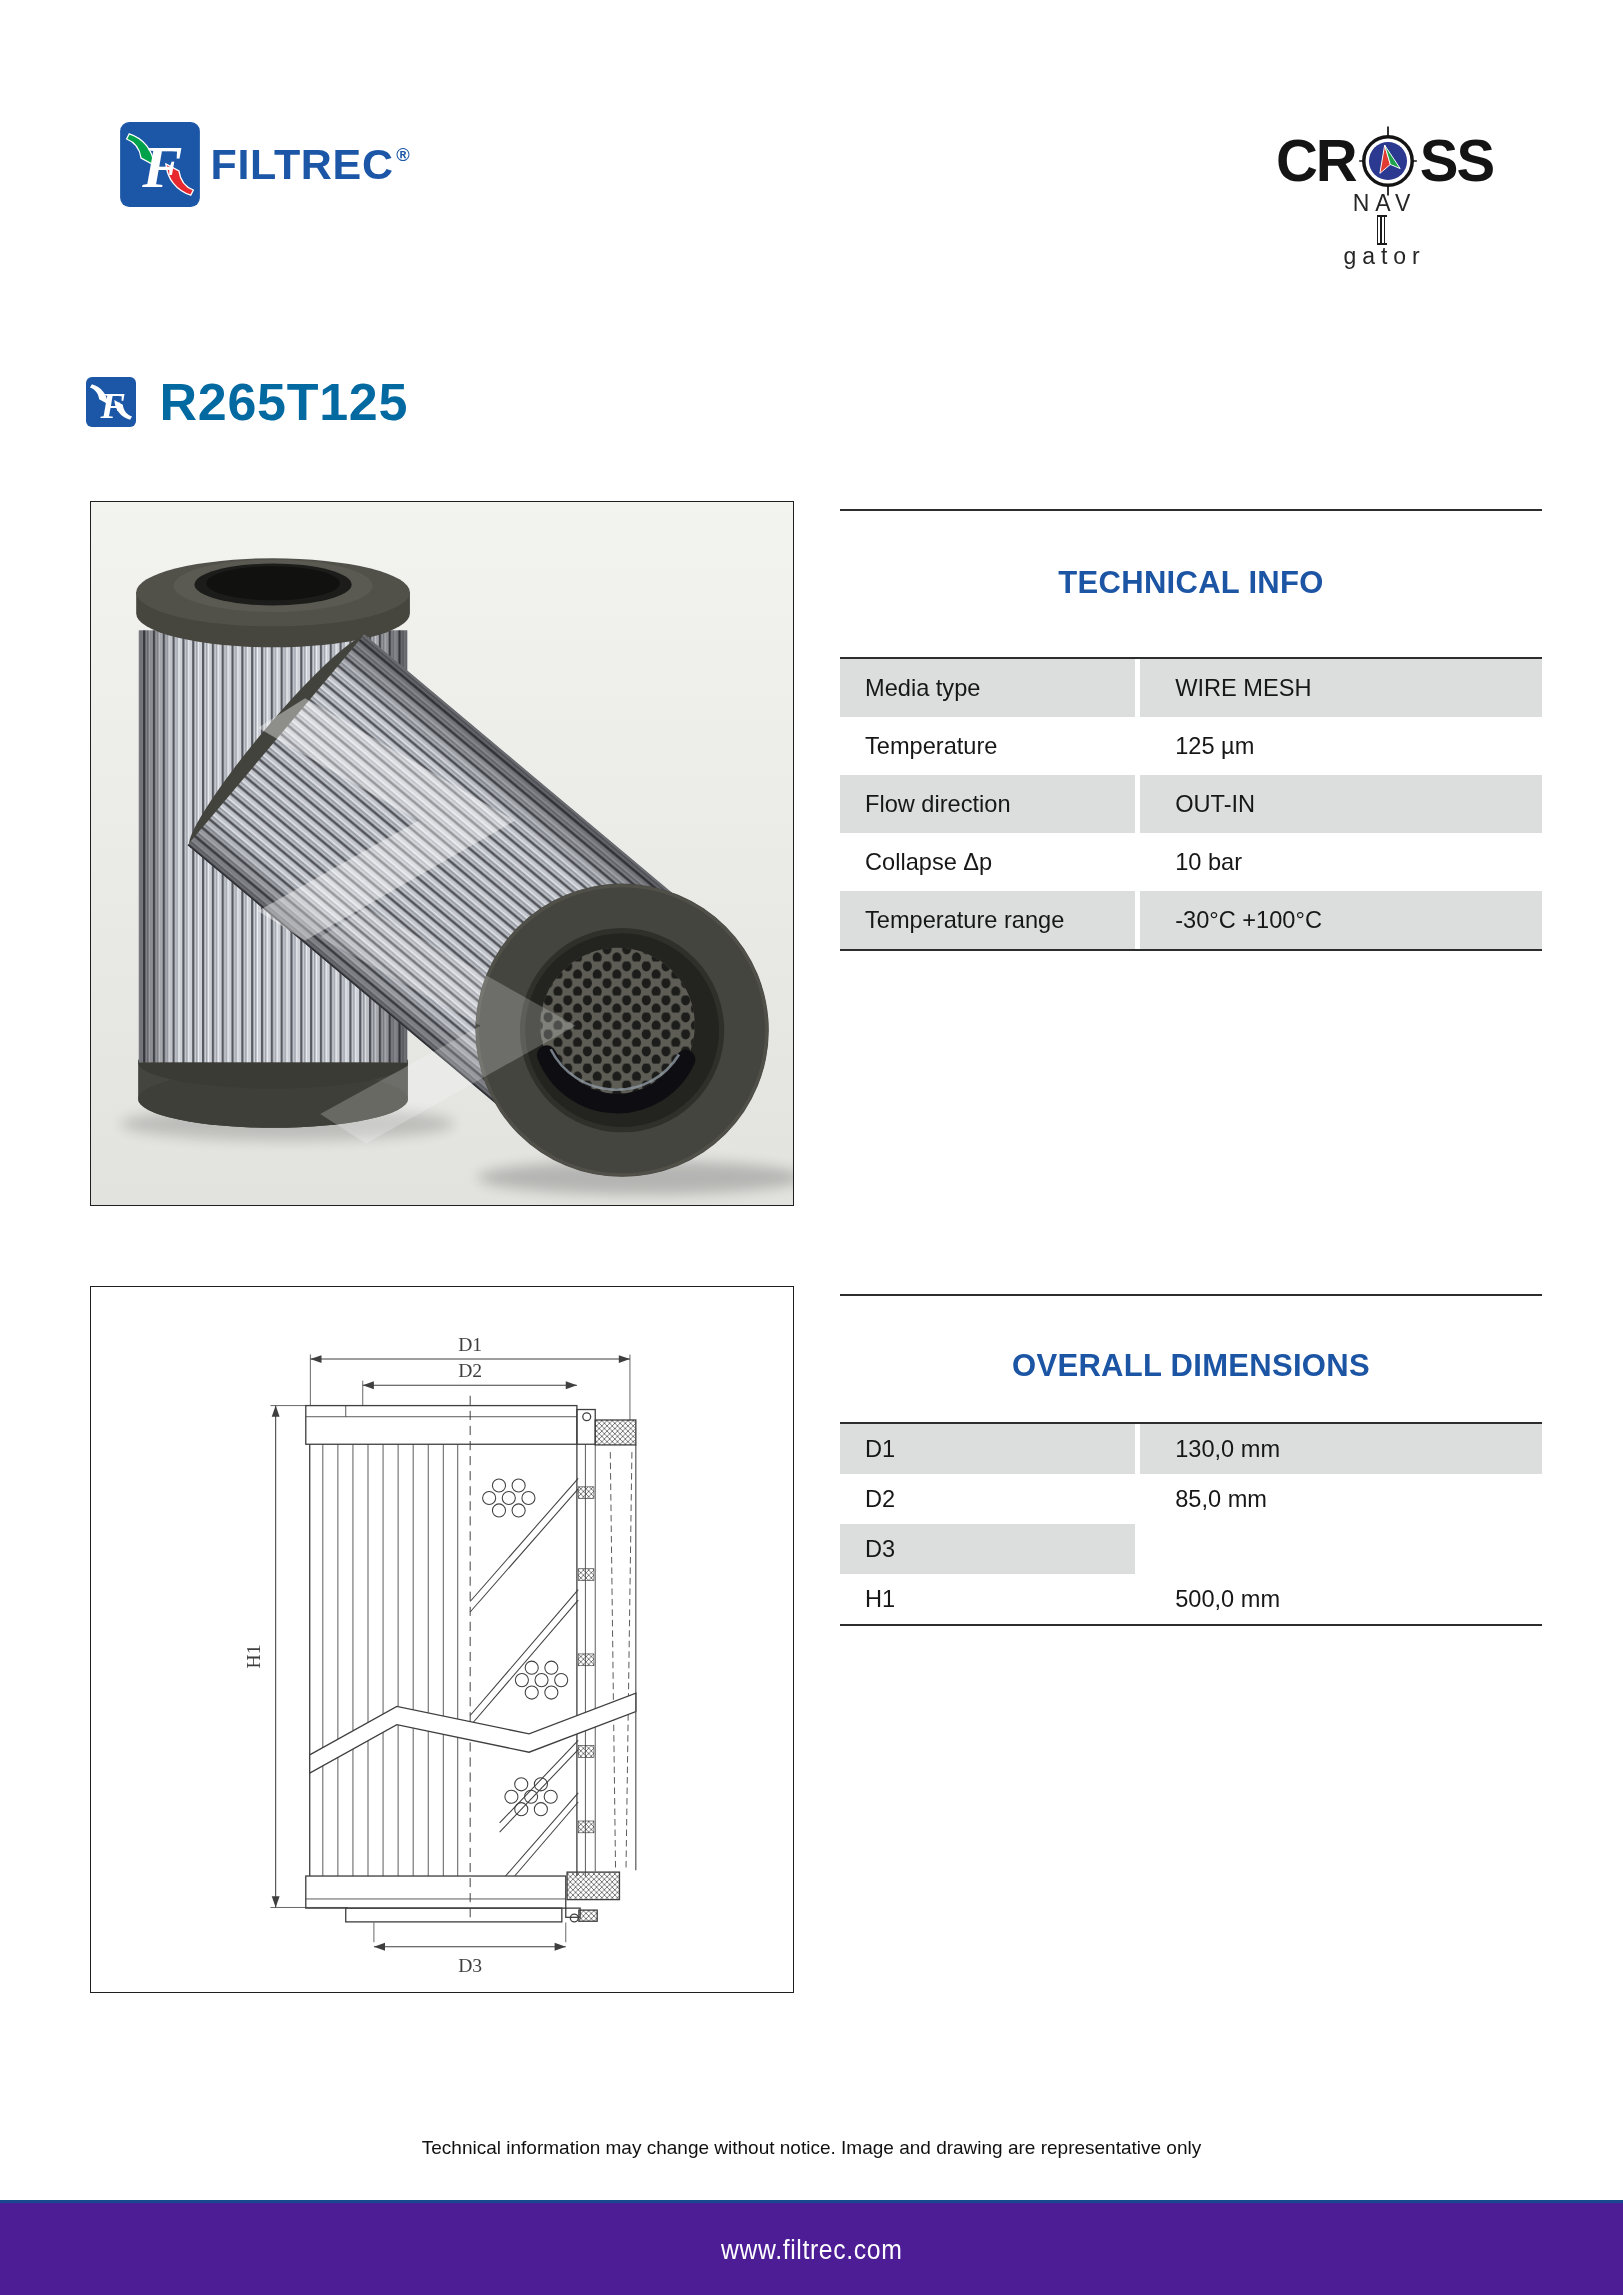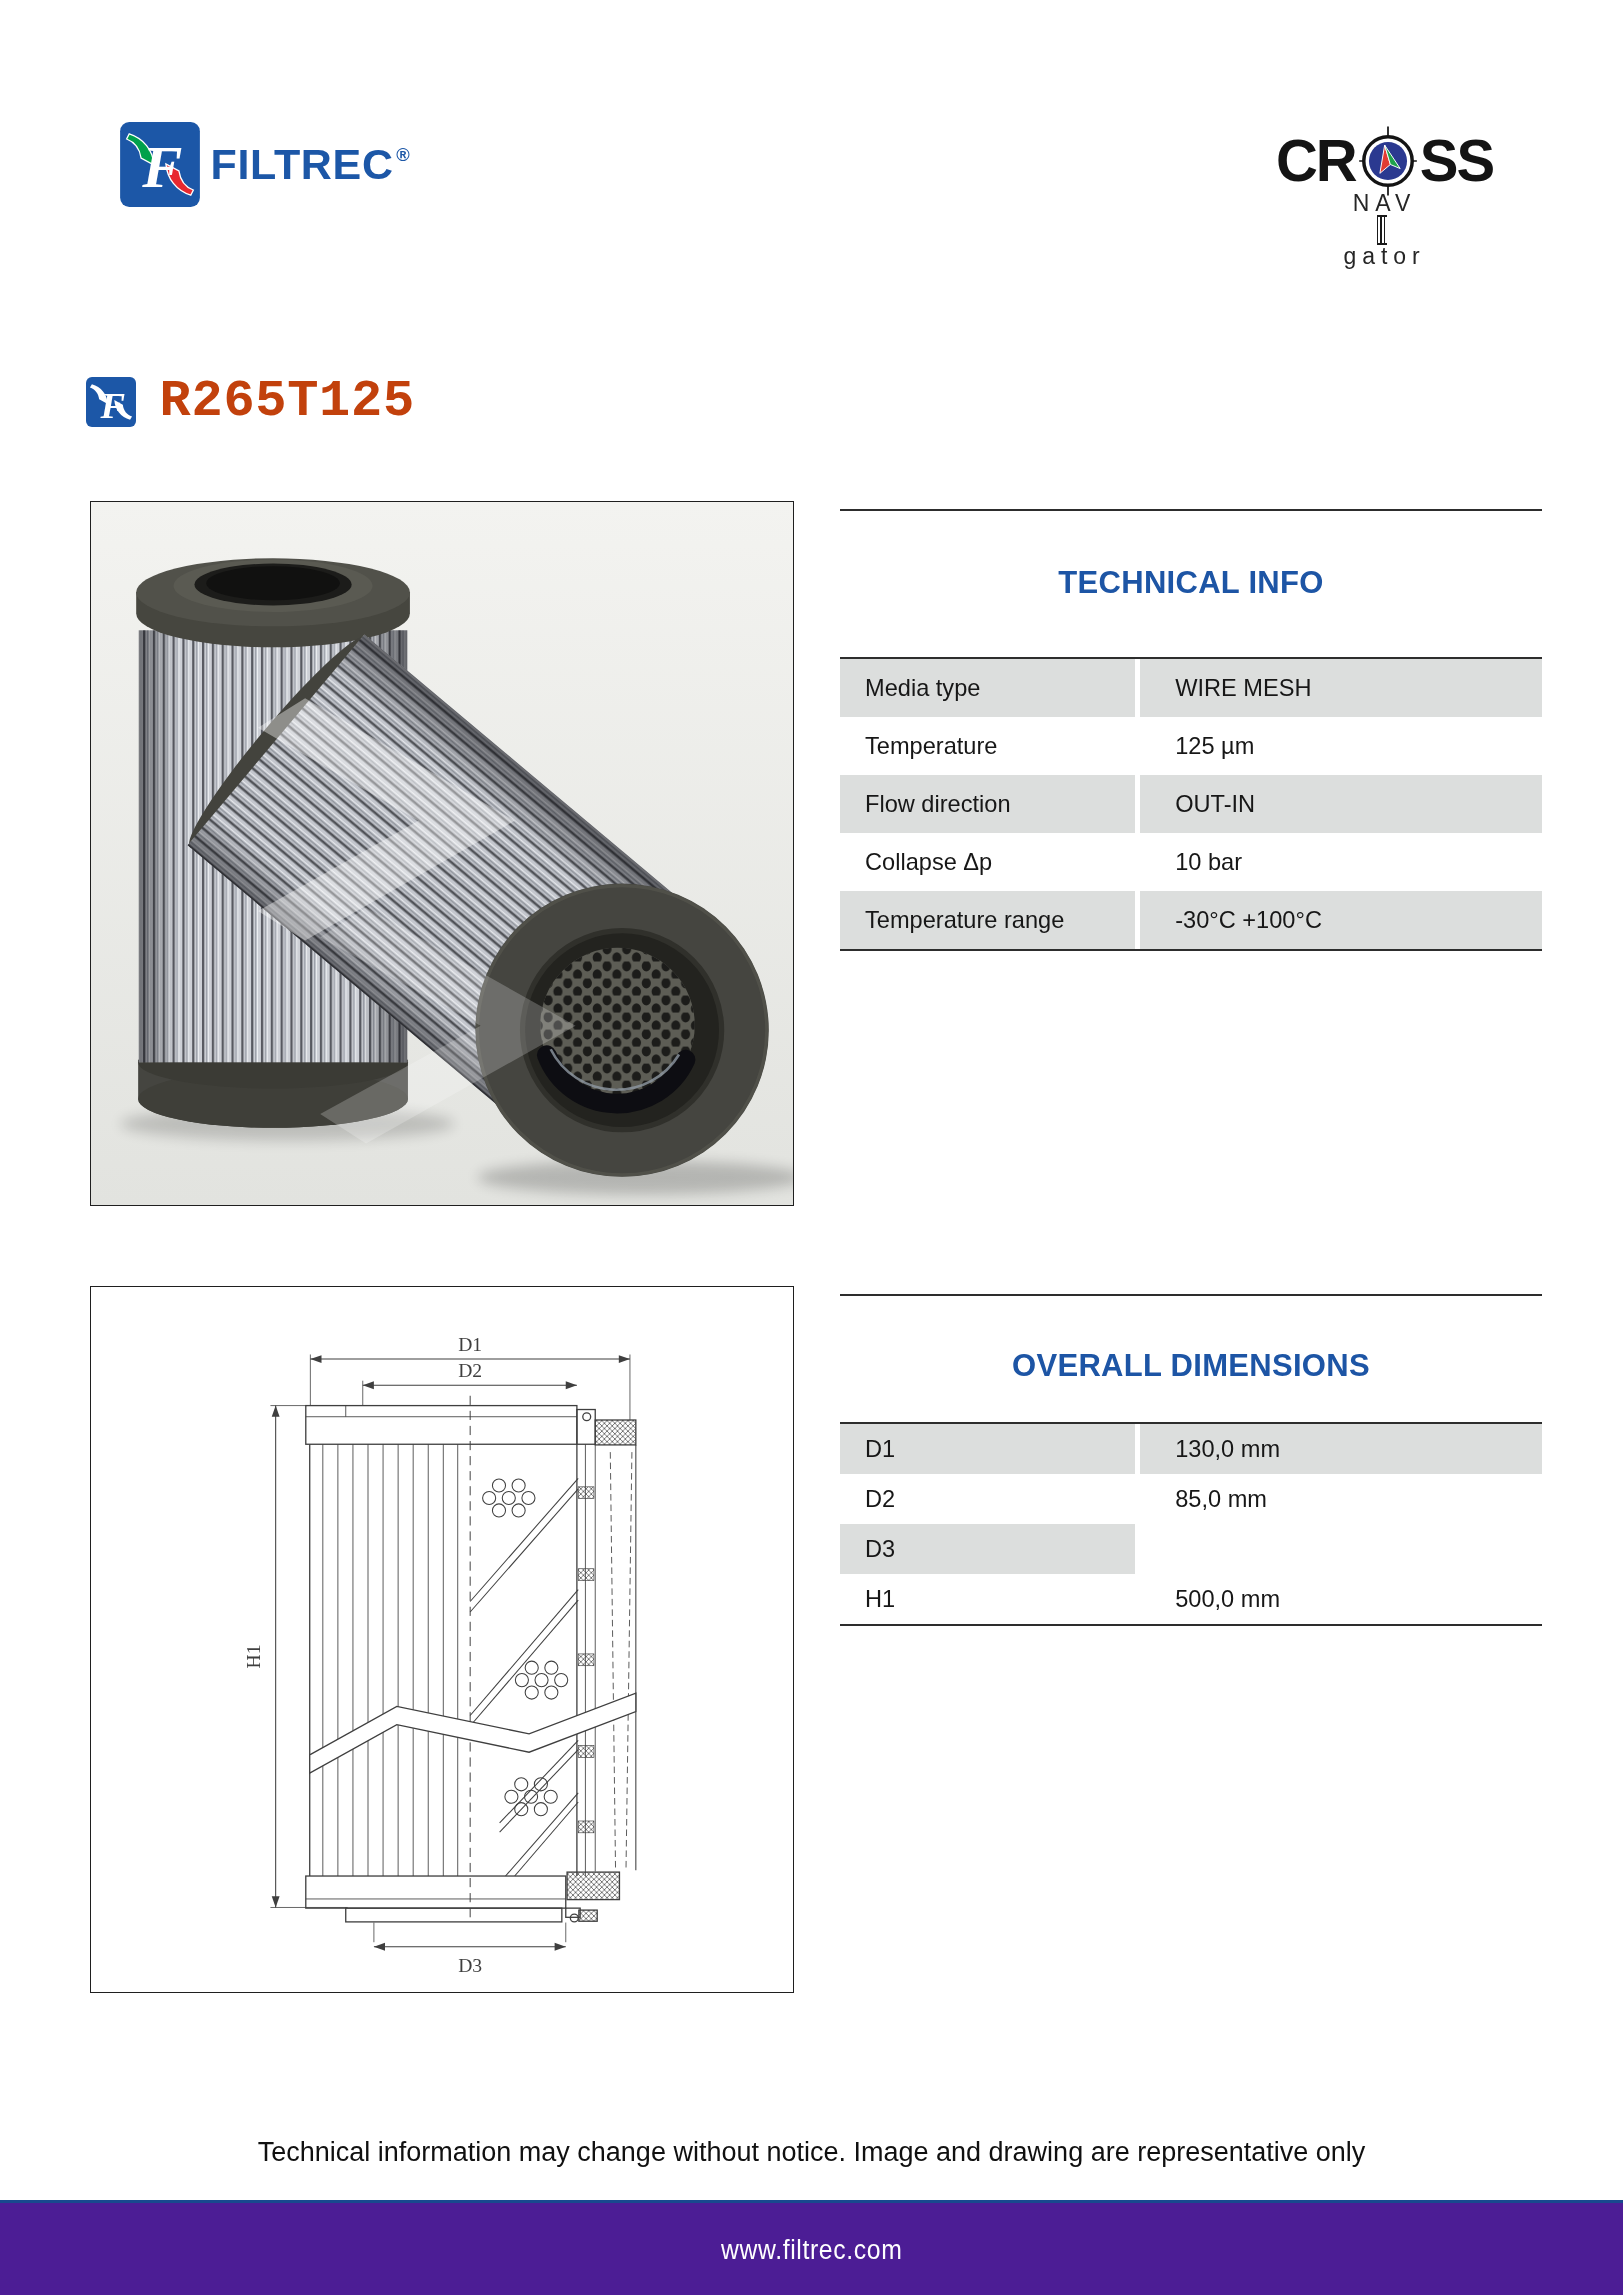--- a/index.html
+++ b/index.html
@@ -15,21 +15,21 @@
   .cross-top{display:flex;align-items:center;justify-content:center;line-height:1;}
   .cross-top .ctxt{font-size:58px;font-weight:800;color:#141414;letter-spacing:-2px;font-family:"Liberation Sans",sans-serif;transform:scaleY(1.02);}
   .cross-top svg{width:60px;height:82px;margin:0 2px;overflow:visible;}
   .cross-bottom{display:flex;align-items:center;justify-content:center;margin-top:-10.5px;flex-direction:column;}
   .cross-bottom .ntxt{font-size:23px;color:#262626;letter-spacing:5.9px;line-height:1;}
   .col-glyph{display:inline-block;width:9.8px;height:30px;margin:0 4.6px 0 0;background:repeating-linear-gradient(90deg,#1a1a1a 0 1.3px,#ffffff 1.3px 3.3px);border-top:2.6px solid #1a1a1a;border-bottom:2.6px solid #1a1a1a;box-sizing:border-box;}
 
   
   .product{position:absolute;left:86px;top:376px;display:flex;align-items:center;gap:23.6px;}
   .product .picon{width:50px;height:50px;}
-  .product .code{font-size:52px;font-weight:bold;color:#c2410c;letter-spacing:0.7px;line-height:1;font-family:Liberation Mono, monospace;}
+  .product .code{font-size:52px;font-weight:bold;color:#0369a1;letter-spacing:0.7px;line-height:1;}
 
   
   .photo-box{position:absolute;left:90px;top:501px;width:704px;height:705px;border:1.3px solid #1f1f1f;box-sizing:border-box;background:#eeeeec;}
   .photo-box svg{width:100%;height:100%;display:block;}
   .draw-box{position:absolute;left:90px;top:1286px;width:704px;height:707px;border:1.3px solid #1f1f1f;box-sizing:border-box;background:#ffffff;}
   .draw-box svg{width:100%;height:100%;display:block;}
 
   
   .section{position:absolute;left:840px;width:702px;}
   .sec-tech{top:509px;}
@@ -43,21 +43,21 @@
   .dtable{border-top:2px solid #2d2d2d;border-bottom:2px solid #2d2d2d;}
   .trow{display:flex;align-items:stretch;}
   .sec-tech .trow{height:58px;}
   .sec-dims .trow{height:50px;}
   .trow .lbl{width:295px;display:flex;align-items:center;padding-left:25px;box-sizing:border-box;font-size:23.6px;}
   .trow .gap{width:5.2px;background:#ffffff;}
   .trow .val{flex:1;display:flex;align-items:center;padding-left:35px;box-sizing:border-box;font-size:23.6px;}
   .trow:nth-child(odd) .lbl,.trow:nth-child(odd) .val{background:#dcdedd;}
 
   
-  .disclaimer{position:absolute;left:0;right:0;top:2137px;text-align:center;font-size:27px;color:#101010;}
+  .disclaimer{position:absolute;left:0;right:0;top:2137px;text-align:center;font-size:19px;color:#101010;}
   .footer-bar{position:absolute;left:0;right:0;top:2200px;height:96px;background:#4c1d95;border-top:3.3px solid #19498e;box-sizing:border-box;display:flex;align-items:center;justify-content:center;}
   .site{color:#ffffff;font-size:27.5px;letter-spacing:0.7px;transform:scaleX(.9);}
 
   text{font-family:"Liberation Serif",serif;}
 </style>
 </head>
 <body>
 
 <div class="brand">
   <svg class="mark" viewBox="0 0 122 130">

